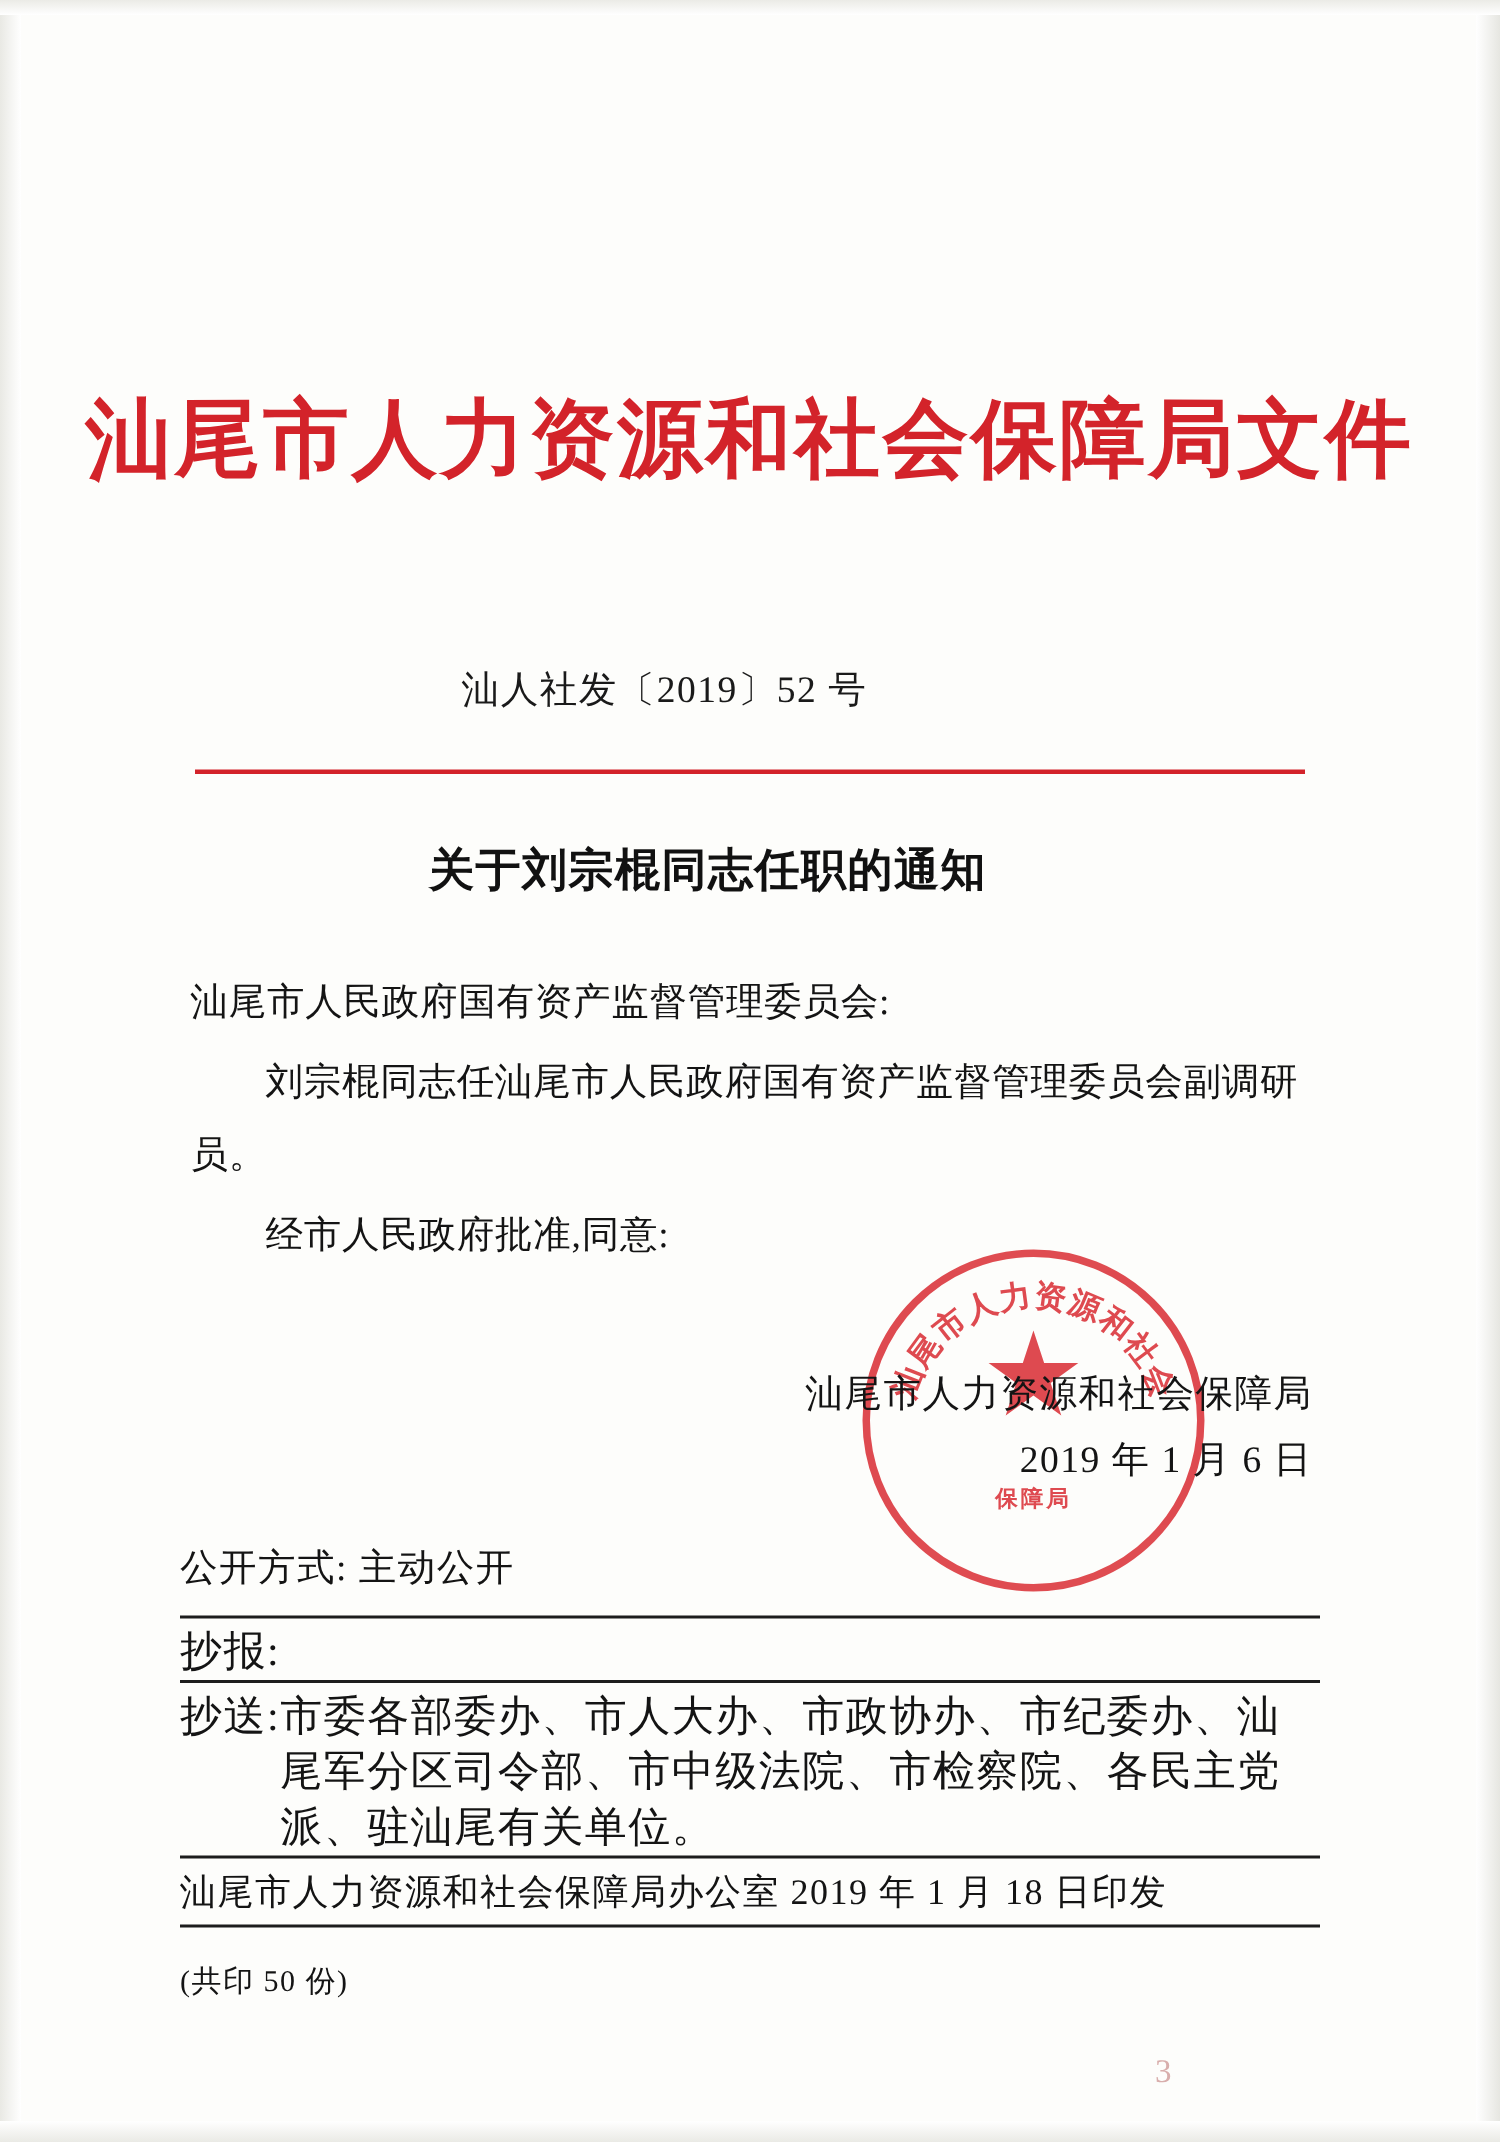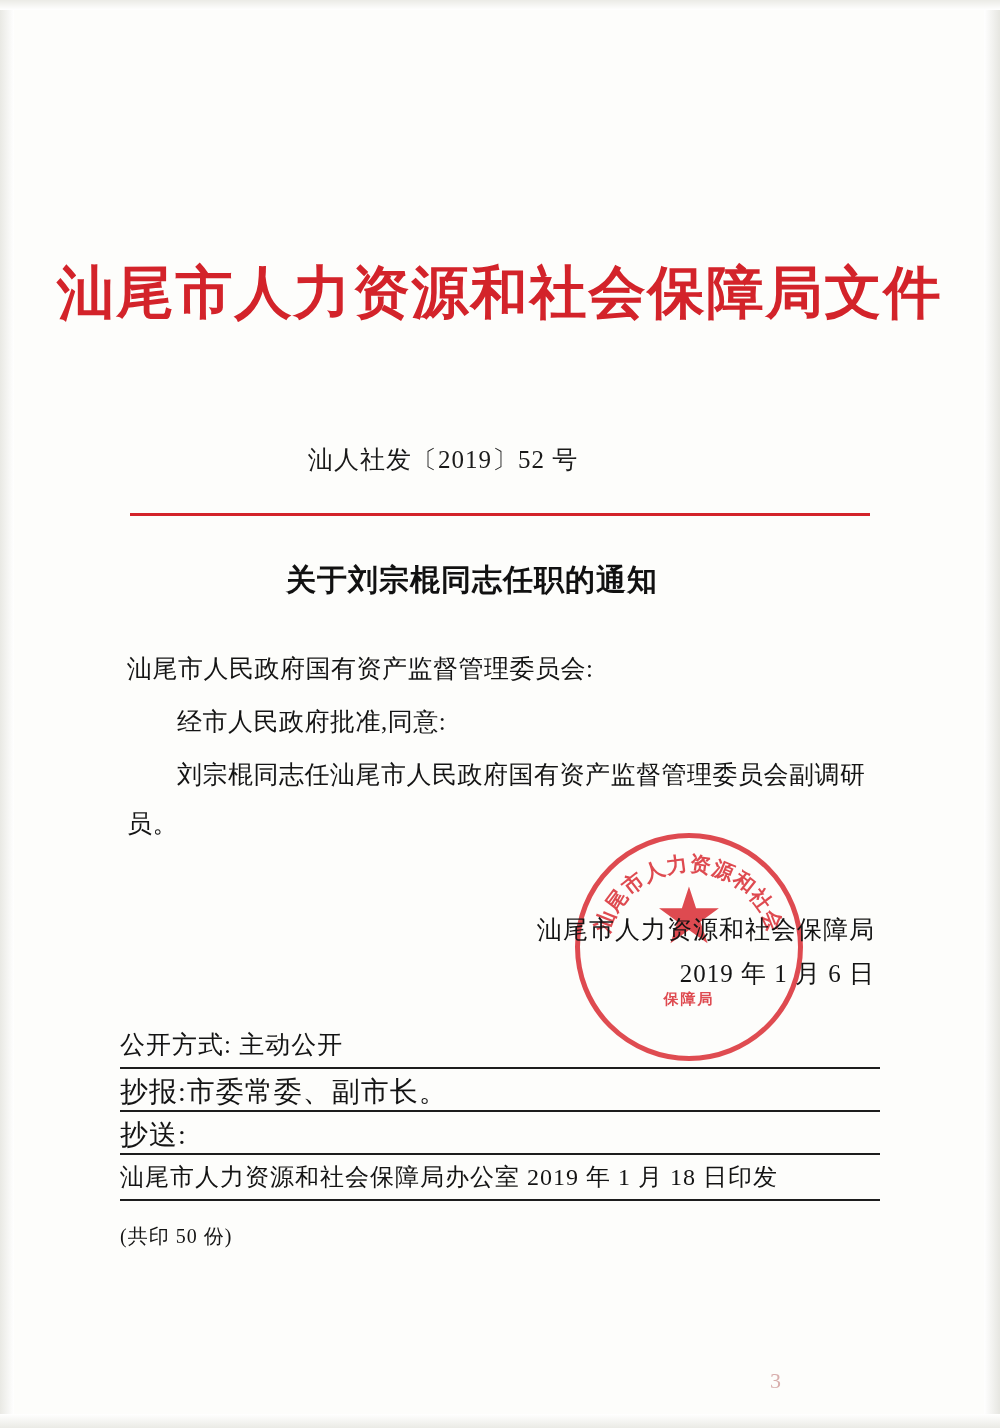--- a/index.html
+++ b/index.html
@@ -162,21 +162,21 @@
   .footer {
     position: absolute;
     left: 120px;
     top: 1028px;
     width: 760px;
     color: #141414;
   }
   .footer .open-mode {
     font-size: 25px;
     letter-spacing: 1px;
-    padding-bottom: 6px;
+    padding-bottom: 16px;
   }
   .hr-thin {
     width: 760px;
     height: 2px;
     background: #1d1d1d;
     margin: 0;
   }
   .dist-row {
     display: flex;
     font-size: 28px;
@@ -227,22 +227,22 @@
   <div class="doc-title">汕尾市人力资源和社会保障局文件</div>
 
   <div class="doc-number">汕人社发〔2019〕52 号</div>
 
   <div class="red-rule"></div>
 
   <div class="subject">关于刘宗棍同志任职的通知</div>
 
   <div class="body-block">
     <p>汕尾市人民政府国有资产监督管理委员会:</p>
+    <p class="indent">刘宗棍同志任汕尾市人民政府国有资产监督管理委员会副调研员。</p>
     <p class="indent">经市人民政府批准,同意:</p>
-    <p class="indent">刘宗棍同志任汕尾市人民政府国有资产监督管理委员会副调研员。</p>
   </div>
 
   <div class="seal">
     <div class="seal-arc-text">
       <svg viewBox="0 0 218 218" width="218" height="218">
         <defs>
           <path id="arcpath" d="M 26,116 A 83,83 0 0 1 192,116"></path>
         </defs>
         <text>
           <textPath href="#arcpath" startOffset="50%" text-anchor="middle">汕尾市人力资源和社会</textPath>
@@ -262,26 +262,26 @@
 
   <div class="footer">
     <div class="open-mode">
       <span>公开方式:</span>
       <span>主动公开</span>
     </div>
     <div class="hr-thin"></div>
 
     <div class="dist-row">
       <span class="dist-label">抄报:</span>
-      <span class="dist-value">市委常委、副市长。</span>
     </div>
     <div class="hr-thin"></div>
 
     <div class="dist-row">
       <span class="dist-label">抄送:</span>
+      <span class="dist-value">市委各部委办、市人大办、市政协办、市纪委办、汕尾军分区司令部、市中级法院、市检察院、各民主党派、驻汕尾有关单位。</span>
     </div>
     <div class="hr-thin"></div>
 
     <div class="issuer">汕尾市人力资源和社会保障局办公室   2019 年 1 月 18 日印发</div>
     <div class="hr-thin"></div>
 
     <div class="copies">(共印 50 份)</div>
   </div>
 
   <div class="page-mark">3</div>

